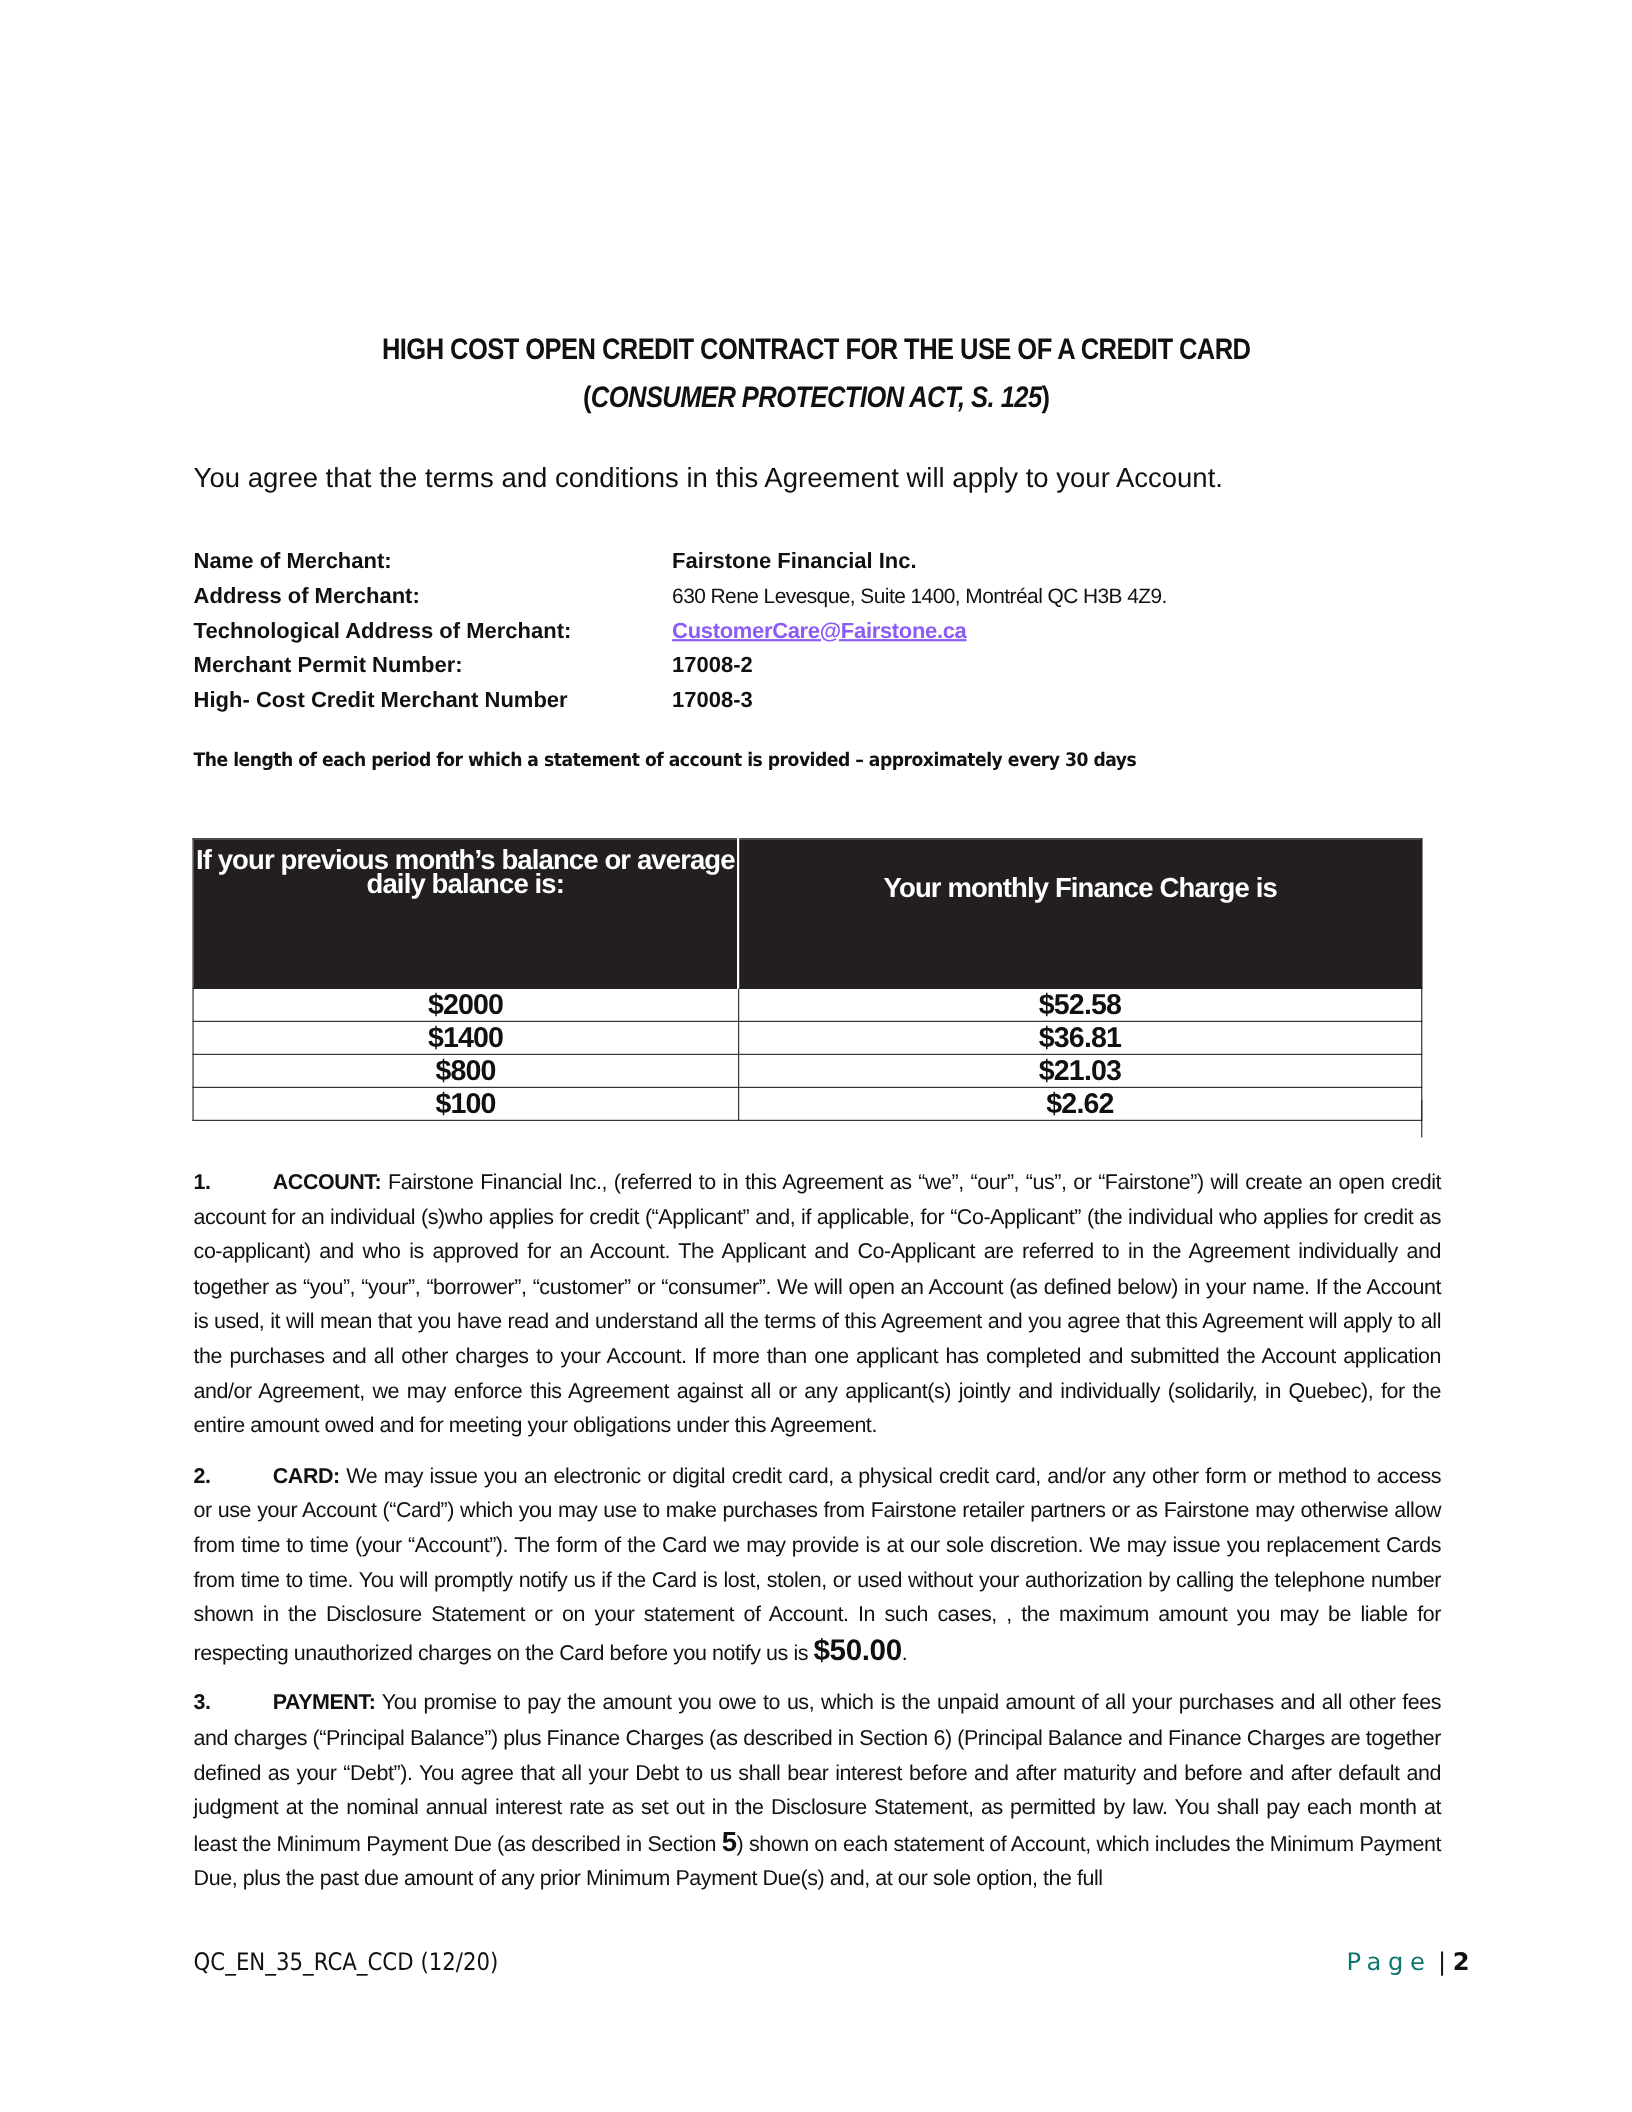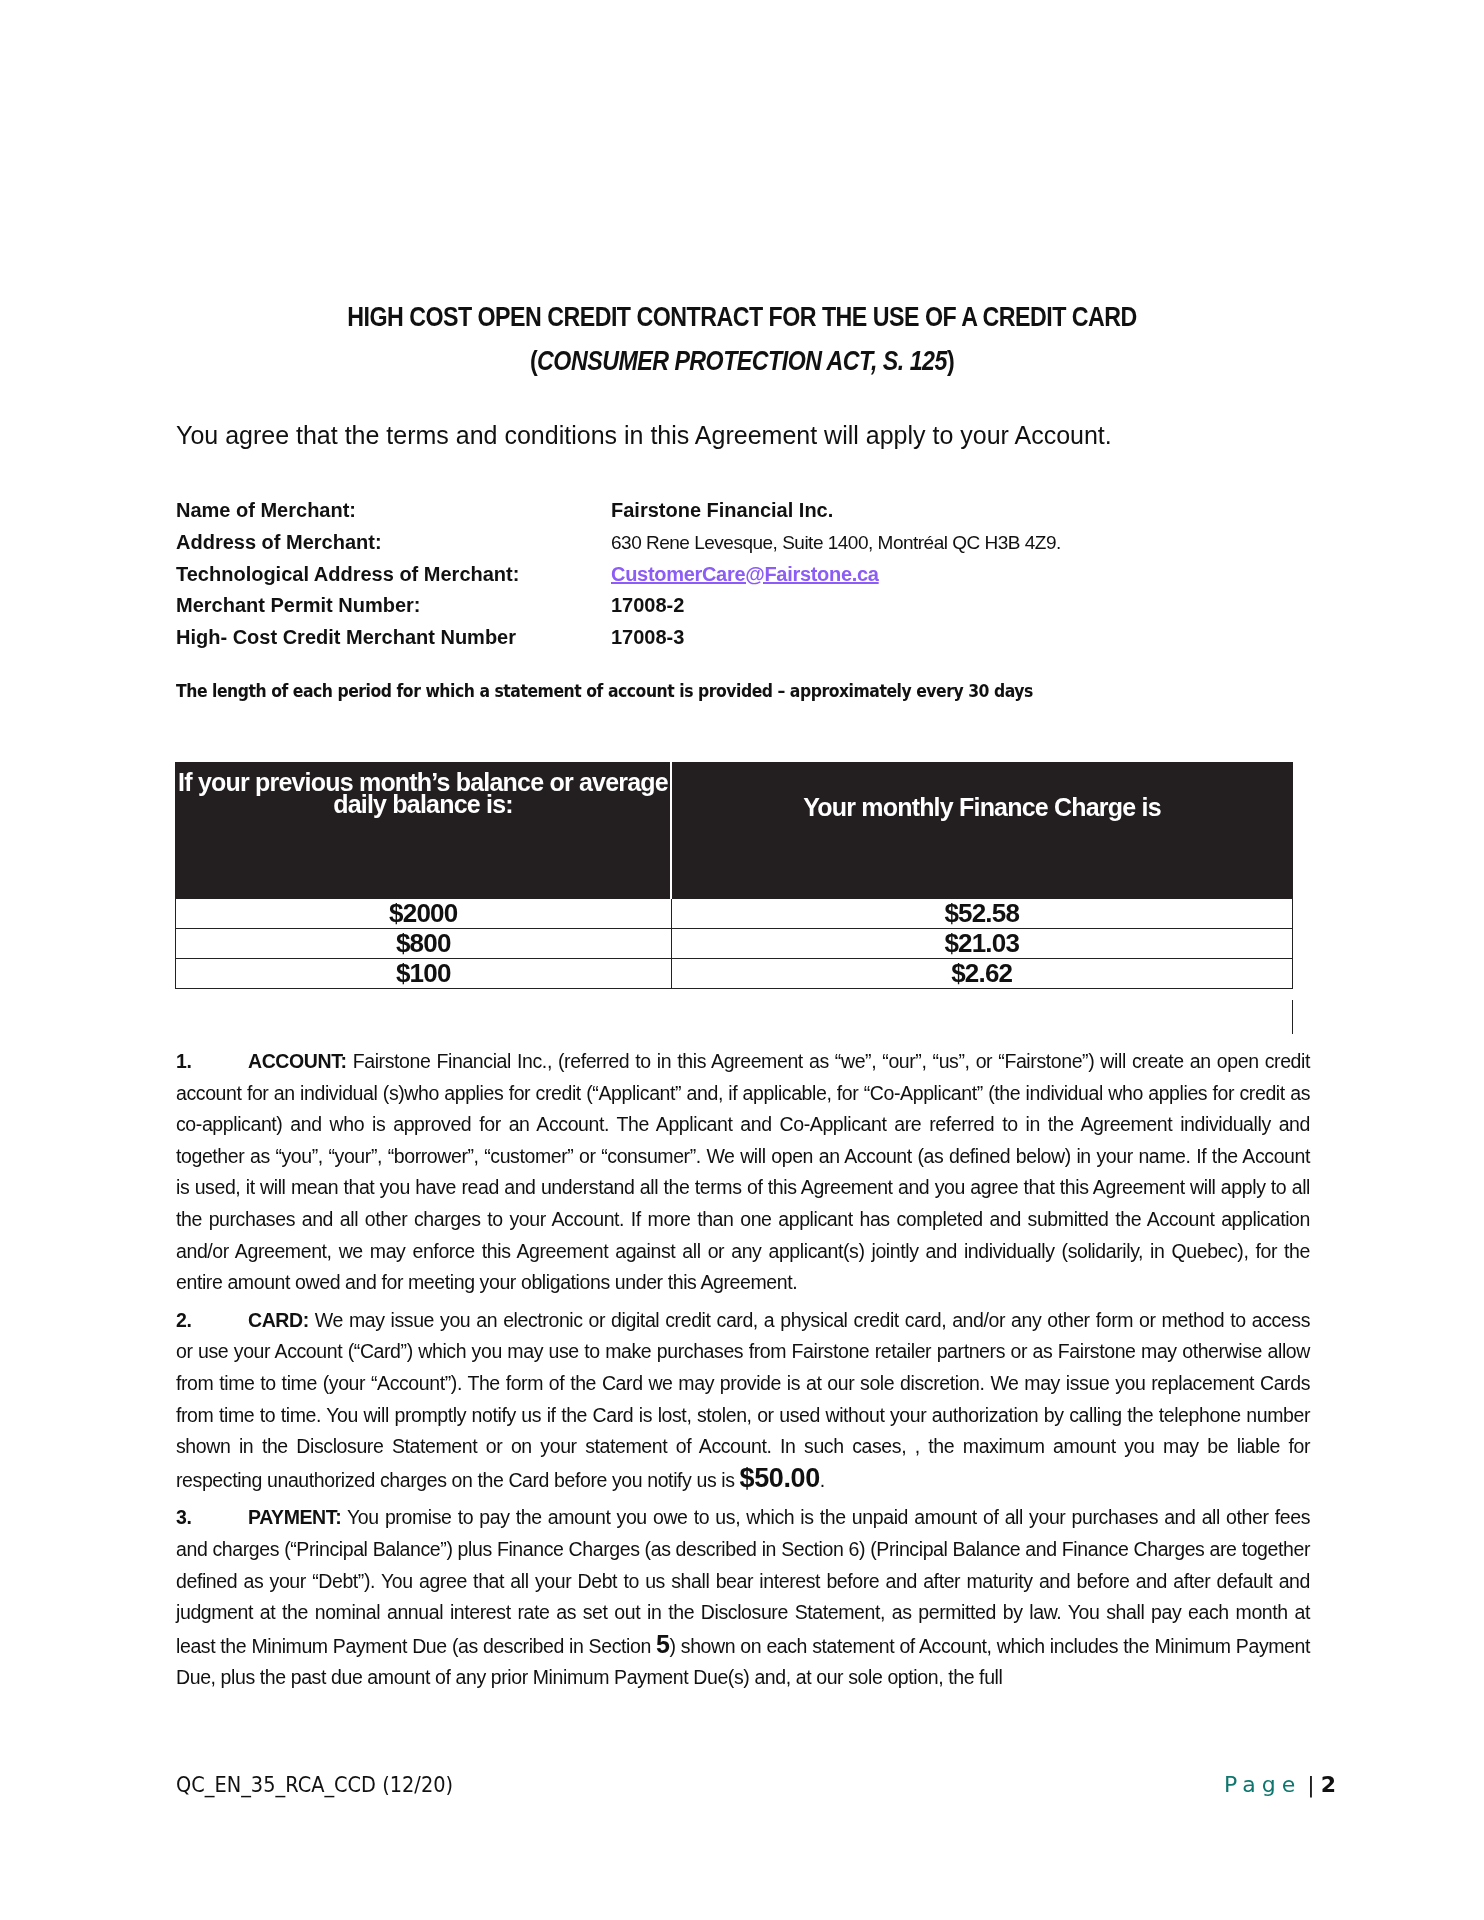--- a/index.html
+++ b/index.html
@@ -29,21 +29,21 @@
   table.fc th { background: #231f20; color: #fff; font-weight: bold; height: 104px; vertical-align: top;
                 font-size: 25px; letter-spacing: -0.8px; border: 1px solid #231f20; }
   table.fc th.c1 { width: 492px; padding-top: 8px; line-height: 22px; border-right: 2px solid #fff; }
   table.fc th.c2 { padding-top: 30px; }
   table.fc td { border: 1.5px solid #222; text-align: center; font-weight: bold; font-size: 26px;
                 height: 29px; padding: 0; line-height: 29px; letter-spacing: -0.8px; }
   .vline { position: absolute; left: 1292px; top: 1000px; width: 1px; height: 34px; background: #222; }
 
   .sections { position: absolute; left: 176px; top: 1046px; width: 1134px; font-size: 19.5px;
               line-height: 31.6px; text-align: justify; letter-spacing: -0.4px; }
-  .sec { margin: 0 0 6px 0; }
+  .sec { margin: 14px 0 6px 0; }
   .sec .num { font-weight: bold; display: inline-block; width: 72px; }
   .sec .head { font-weight: bold; }
   .big { font-weight: bold; font-size: 27px; }
   .big5 { font-weight: bold; font-size: 25px; }
 
   .footer-left { position: absolute; left: 176px; top: 1772px; font-size: 22px;
                  font-family: "DejaVu Sans", sans-serif; transform-origin: left; transform: scaleX(0.88); }
   .footer-right { position: absolute; right: 176px; top: 1772px; font-size: 22px;
                   font-family: "DejaVu Sans", sans-serif; }
   .footer-right .pg { color: #0f766e; letter-spacing: 6px; }
@@ -91,20 +91,24 @@
         <th class="c1">If your previous month’s balance or average daily balance is:</th>
         <th class="c2">Your monthly Finance Charge is</th>
       </tr>
     </thead>
     <tbody>
       <tr>
         <td>$2000</td>
         <td>$52.58</td>
       </tr>
       <tr>
+        <td>$1400</td>
+        <td>$36.81</td>
+      </tr>
+      <tr>
         <td>$800</td>
         <td>$21.03</td>
       </tr>
       <tr>
         <td>$100</td>
         <td>$2.62</td>
       </tr>
     </tbody>
   </table>
   <div class="vline"></div>

